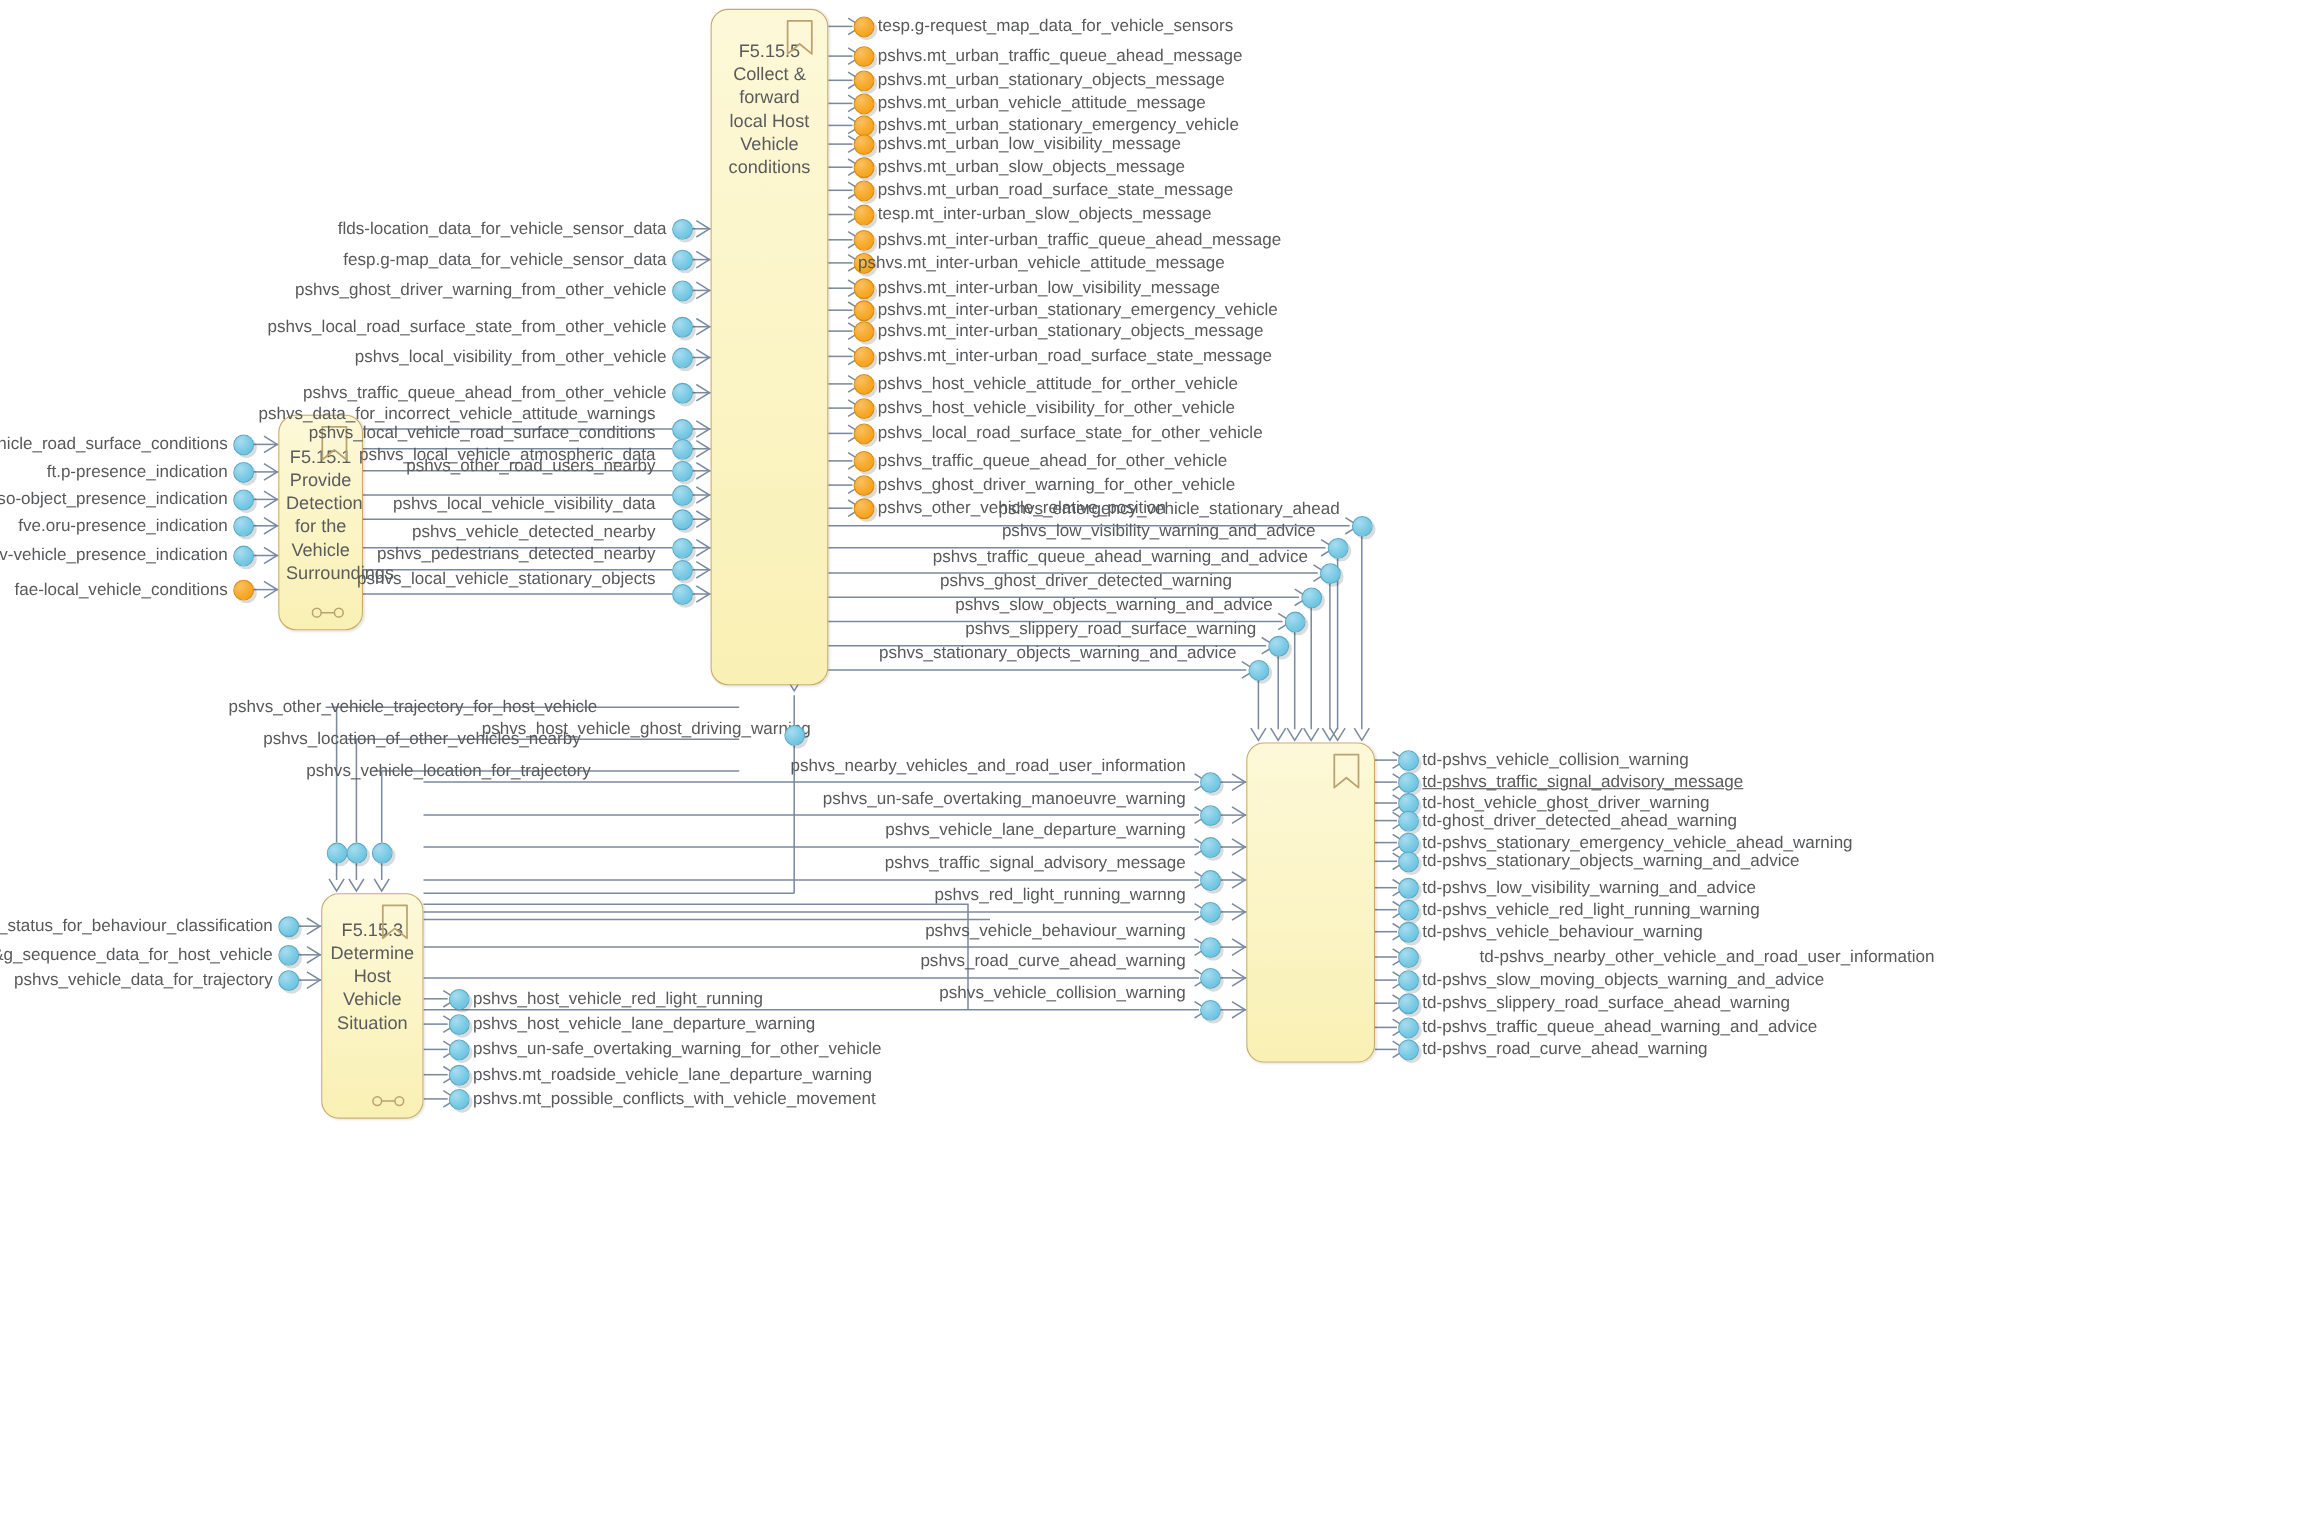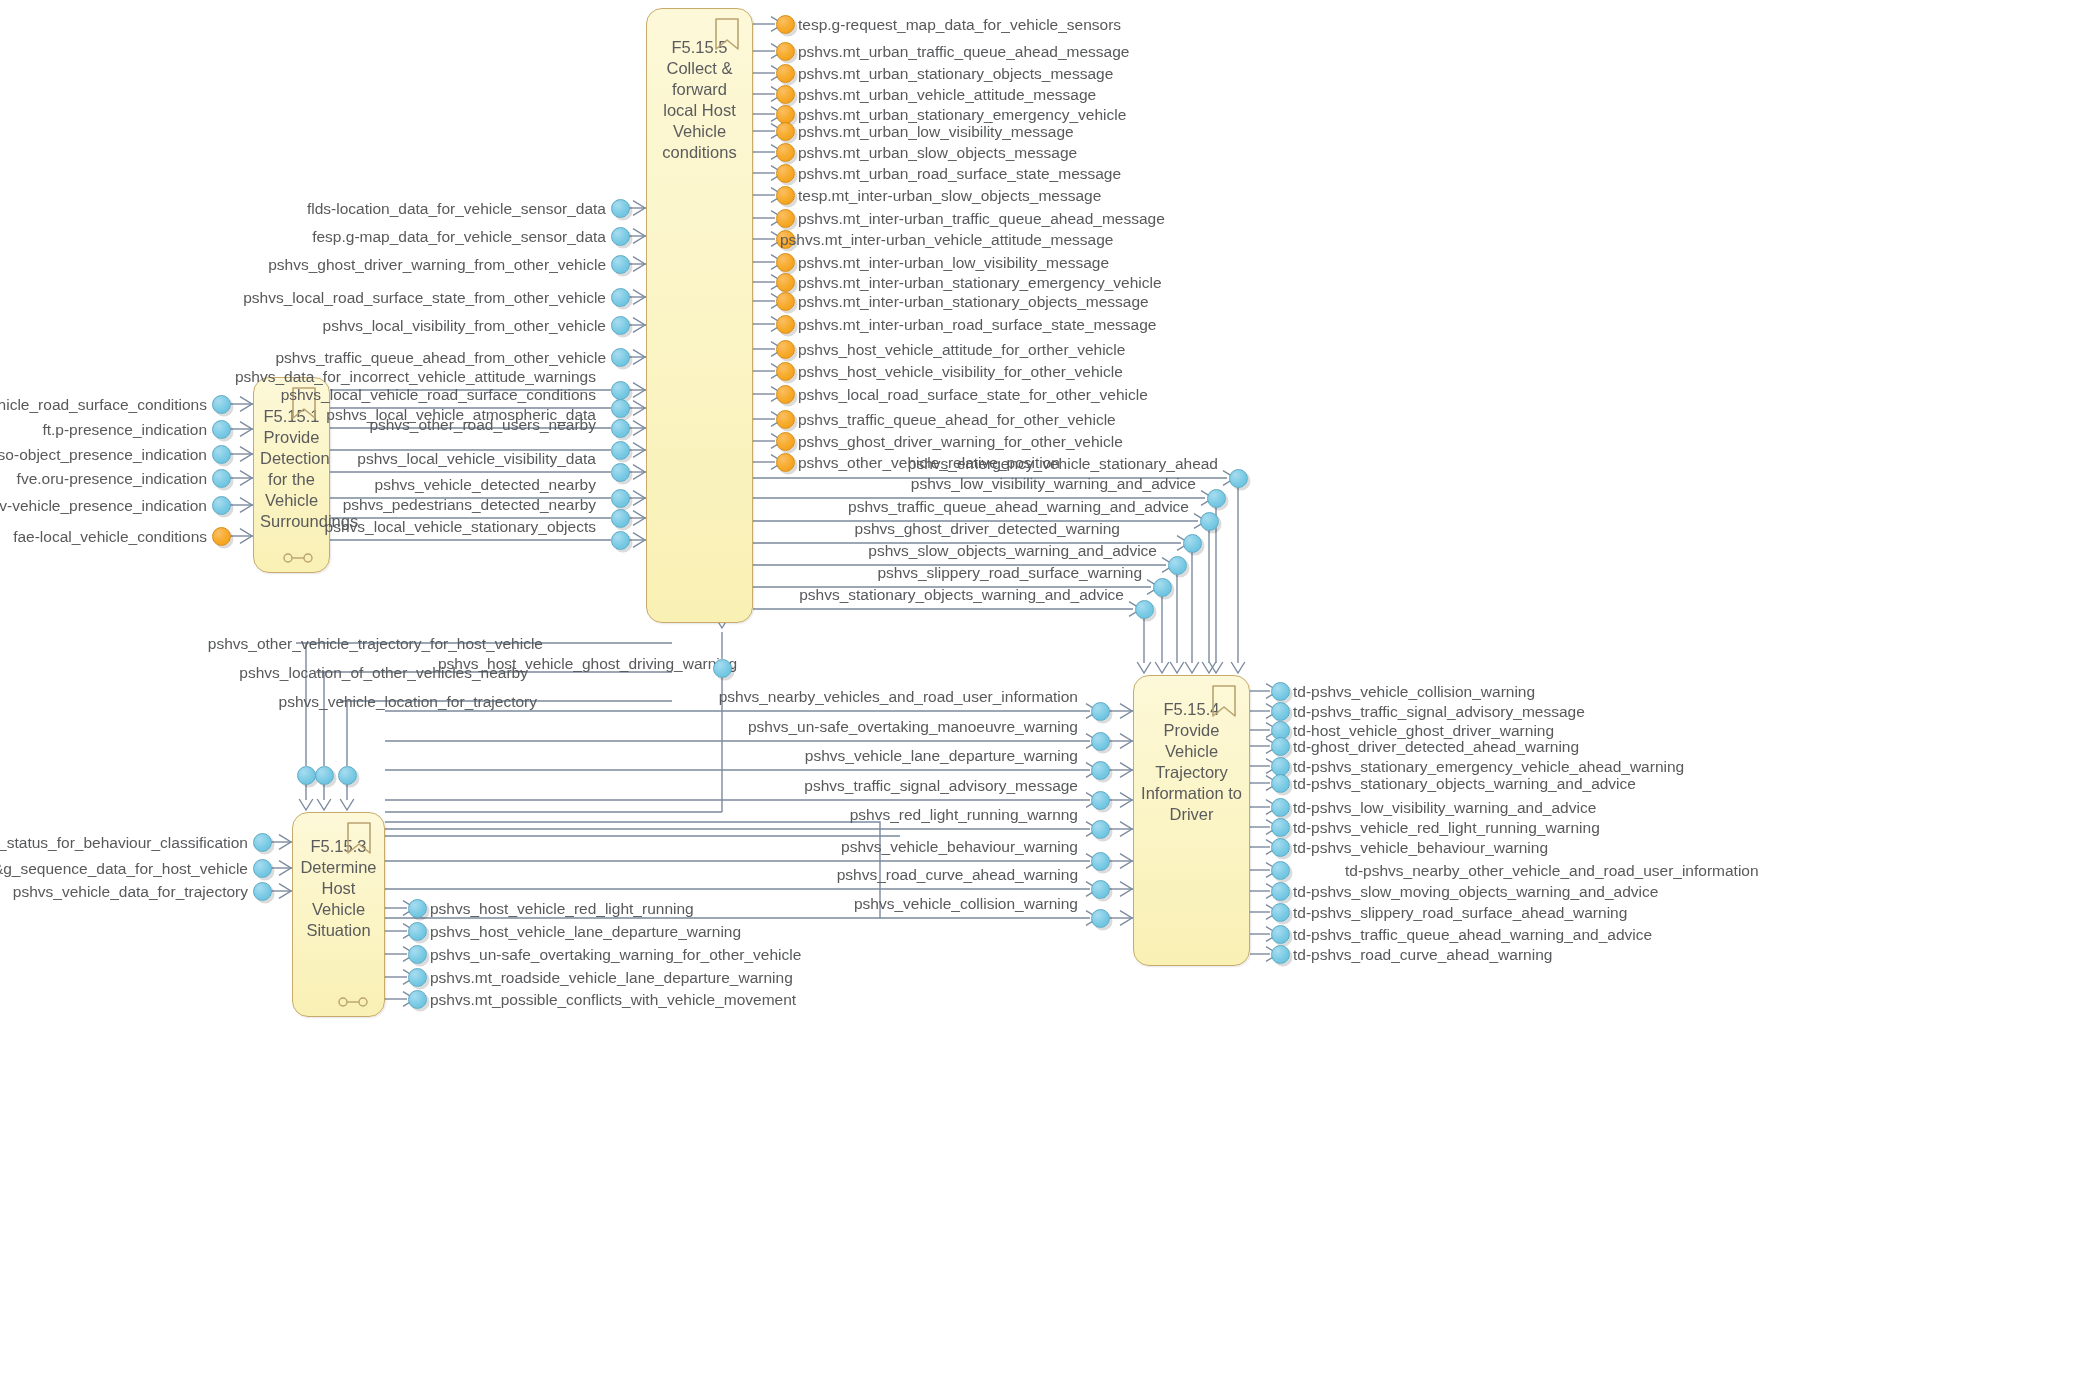--- a/index.html
+++ b/index.html
@@ -307,23 +307,20 @@
         <div class="bookmark"><svg viewBox="0 0 26 34" width="26" height="34">
             <path d="M2 2 H24 V32 L13 23 L2 32 Z" fill="none" stroke="#b9a371" stroke-width="1.6" stroke-linejoin="round"></path>
           </svg></div>
         <div class="subproc"><svg viewBox="0 0 30 12" width="30" height="12">
             <circle cx="5" cy="6" r="4" fill="none" stroke="#b9a371" stroke-width="1.4"></circle>
             <circle cx="25" cy="6" r="4" fill="none" stroke="#b9a371" stroke-width="1.4"></circle>
             <line x1="9" y1="6" x2="21" y2="6" stroke="#b9a371" stroke-width="1.4"></line>
           </svg></div>
       </div>
       <div class="proc" style="left: 1133px; top: 675px; width: 117px; height: 291px;">
-        <div class="ptitle" style="top: 23px;">F5.15.4 Provide Vehicle
-Trajectory Information to
-Driver</div>
         <div class="bookmark"><svg viewBox="0 0 26 34" width="26" height="34">
             <path d="M2 2 H24 V32 L13 23 L2 32 Z" fill="none" stroke="#b9a371" stroke-width="1.6" stroke-linejoin="round"></path>
           </svg></div>
       </div>
     </div>
 
   <div id="portLayer">
       <div class="port orange" style="left: 775.5px; top: 14.5px;"></div>
       <div class="lbl l" style="left: 798px; top: 24px;">tesp.g-request_map_data_for_vehicle_sensors</div>
       <div class="port orange" style="left: 775.5px; top: 41.5px;"></div>
@@ -448,21 +445,21 @@
       <div class="lbl r" style="left: 1078px; top: 814px;">pshvs_red_light_running_warnng</div>
       <div class="port" style="left: 1090.5px; top: 851.5px;"></div>
       <div class="lbl r" style="left: 1078px; top: 846px;">pshvs_vehicle_behaviour_warning</div>
       <div class="port" style="left: 1090.5px; top: 879.5px;"></div>
       <div class="lbl r" style="left: 1078px; top: 874px;">pshvs_road_curve_ahead_warning</div>
       <div class="port" style="left: 1090.5px; top: 908.5px;"></div>
       <div class="lbl r" style="left: 1078px; top: 903px;">pshvs_vehicle_collision_warning</div>
       <div class="port" style="left: 1270.5px; top: 681.5px;"></div>
       <div class="lbl l" style="left: 1293px; top: 691px;">td-pshvs_vehicle_collision_warning</div>
       <div class="port" style="left: 1270.5px; top: 701.5px;"></div>
-      <div class="lbl l" style="left: 1293px; top: 711px;">td-pshvs_traffic_signal_advisory_message</div>
+      <div class="lbl l" style="left: 1293px; top: 711px; text-decoration: underline;">td-pshvs_traffic_signal_advisory_message</div>
       <div class="port" style="left: 1270.5px; top: 720.5px;"></div>
       <div class="lbl l" style="left: 1293px; top: 730px;">td-host_vehicle_ghost_driver_warning</div>
       <div class="port" style="left: 1270.5px; top: 736.5px;"></div>
       <div class="lbl l" style="left: 1293px; top: 746px;">td-ghost_driver_detected_ahead_warning</div>
       <div class="port" style="left: 1270.5px; top: 756.5px;"></div>
       <div class="lbl l" style="left: 1293px; top: 766px;">td-pshvs_stationary_emergency_vehicle_ahead_warning</div>
       <div class="port" style="left: 1270.5px; top: 773.5px;"></div>
       <div class="lbl l" style="left: 1293px; top: 783px;">td-pshvs_stationary_objects_warning_and_advice</div>
       <div class="port" style="left: 1270.5px; top: 797.5px;"></div>
       <div class="lbl l" style="left: 1293px; top: 807px;">td-pshvs_low_visibility_warning_and_advice</div>

